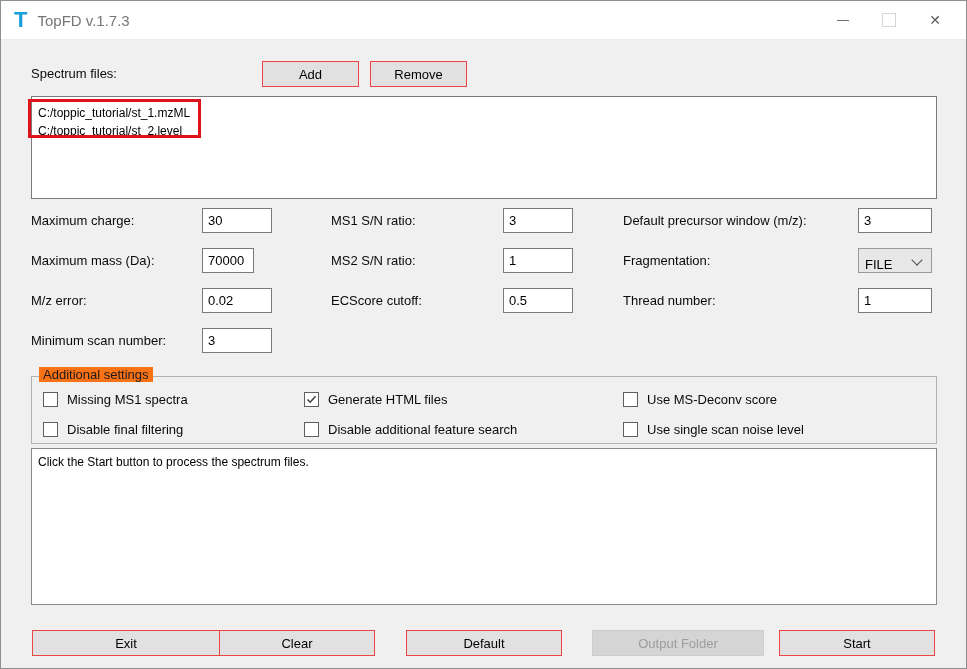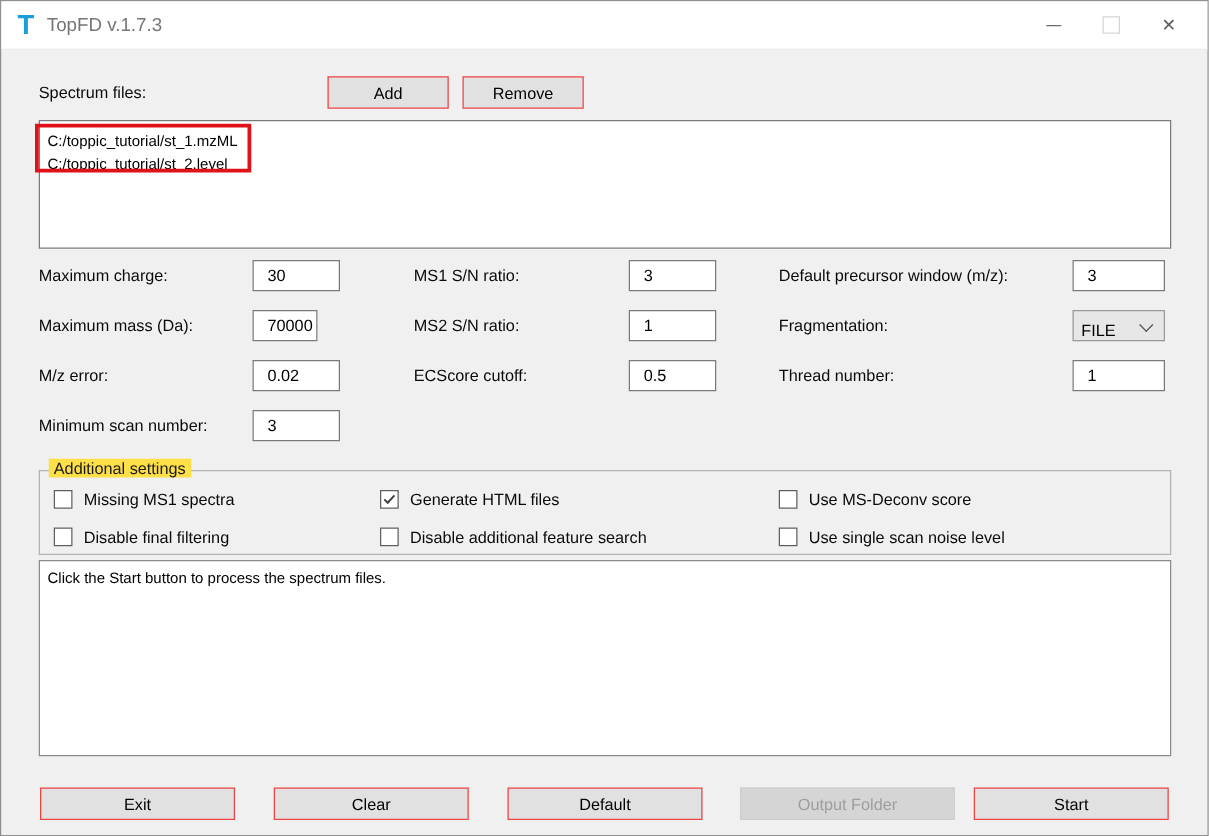--- a/index.html
+++ b/index.html
@@ -20,21 +20,21 @@
   .win-controls{position:absolute;right:8px;top:0;height:38px;display:flex;}
   .win-btn{width:46px;height:38px;display:flex;align-items:center;justify-content:center;cursor:default;}
   .glyph-min{width:12px;height:0;border-top:1px solid #6e6e6e;}
   .glyph-max{width:12px;height:12px;border:1px solid #d6d6d6;background:transparent;}
   .glyph-close{font-size:14px;color:#5c5c5c;line-height:14px;}
   
   .field-label{position:absolute;font-size:13px;line-height:25px;color:#0a0a0a;white-space:nowrap;}
   .text-input{
     position:absolute;height:25px;box-sizing:border-box;border:1px solid #7a7a7a;
     background:#fff;font-family:"Liberation Sans",sans-serif;font-size:13px;
-    padding:0 0 0 11px;outline:none;color:#000;
+    padding:0 0 0 5px;outline:none;color:#000;
   }
   .btn{
     position:absolute;height:26px;box-sizing:border-box;background:#e1e1e1;
     border:1px solid #ef4444;font-family:"Liberation Sans",sans-serif;font-size:13px;
     color:#000;display:flex;align-items:center;justify-content:center;cursor:default;
   }
   .btn.disabled{background:#d5d5d5;border-color:#cdcdcd;color:#9d9d9d;}
   
   .file-list{
     position:absolute;left:30px;top:95px;width:906px;height:103px;box-sizing:border-box;
@@ -55,21 +55,21 @@
     position:absolute;right:10px;top:7px;width:7px;height:7px;
     border-right:1.4px solid #4f4f4f;border-bottom:1.4px solid #4f4f4f;
     transform:rotate(45deg);
   }
   
   .groupbox{
     position:absolute;left:30px;top:375px;width:906px;height:68px;box-sizing:border-box;
     border:1px solid #b2b2b2;
   }
   .groupbox-title{
-    position:absolute;left:38px;top:366px;background:#fde047;padding:0 4px;
+    position:absolute;left:38px;top:366px;background:#f97316;padding:0 4px;
     font-size:13px;color:#1a1a1a;z-index:2;
   }
   .checkbox-item{position:absolute;display:flex;align-items:center;gap:9px;height:17px;}
   .checkbox{
     width:15px;height:15px;box-sizing:border-box;border:1px solid #5f5f5f;background:#fff;
     display:inline-flex;align-items:center;justify-content:center;flex:none;
   }
   .checkmark{display:none;width:11px;height:9px;fill:none;stroke:#3f3f3f;stroke-width:1.7;}
   .checkbox.checked .checkmark{display:block;}
   .cb-label{font-size:13px;color:#0a0a0a;white-space:nowrap;}
@@ -173,19 +173,19 @@
   </div>
   <div class="checkbox-item" style="left:622px;top:420px">
     <span class="checkbox"></span>
     <span class="cb-label">Use single scan noise level</span>
   </div>
 
   <div class="log-box">
     <div class="log-text">Click the Start button to process the spectrum files.</div>
   </div>
 
-  <button class="btn" style="left:31px;top:629px;width:156px">Exit</button>
+  <button class="btn" style="left:31px;top:629px;width:188px">Exit</button>
   <button class="btn" style="left:218px;top:629px;width:156px">Clear</button>
   <button class="btn" style="left:405px;top:629px;width:156px">Default</button>
   <button class="btn disabled" style="left:591px;top:629px;width:172px">Output Folder</button>
   <button class="btn" style="left:778px;top:629px;width:156px">Start</button>
 
 </div>
 
 </body></html>

